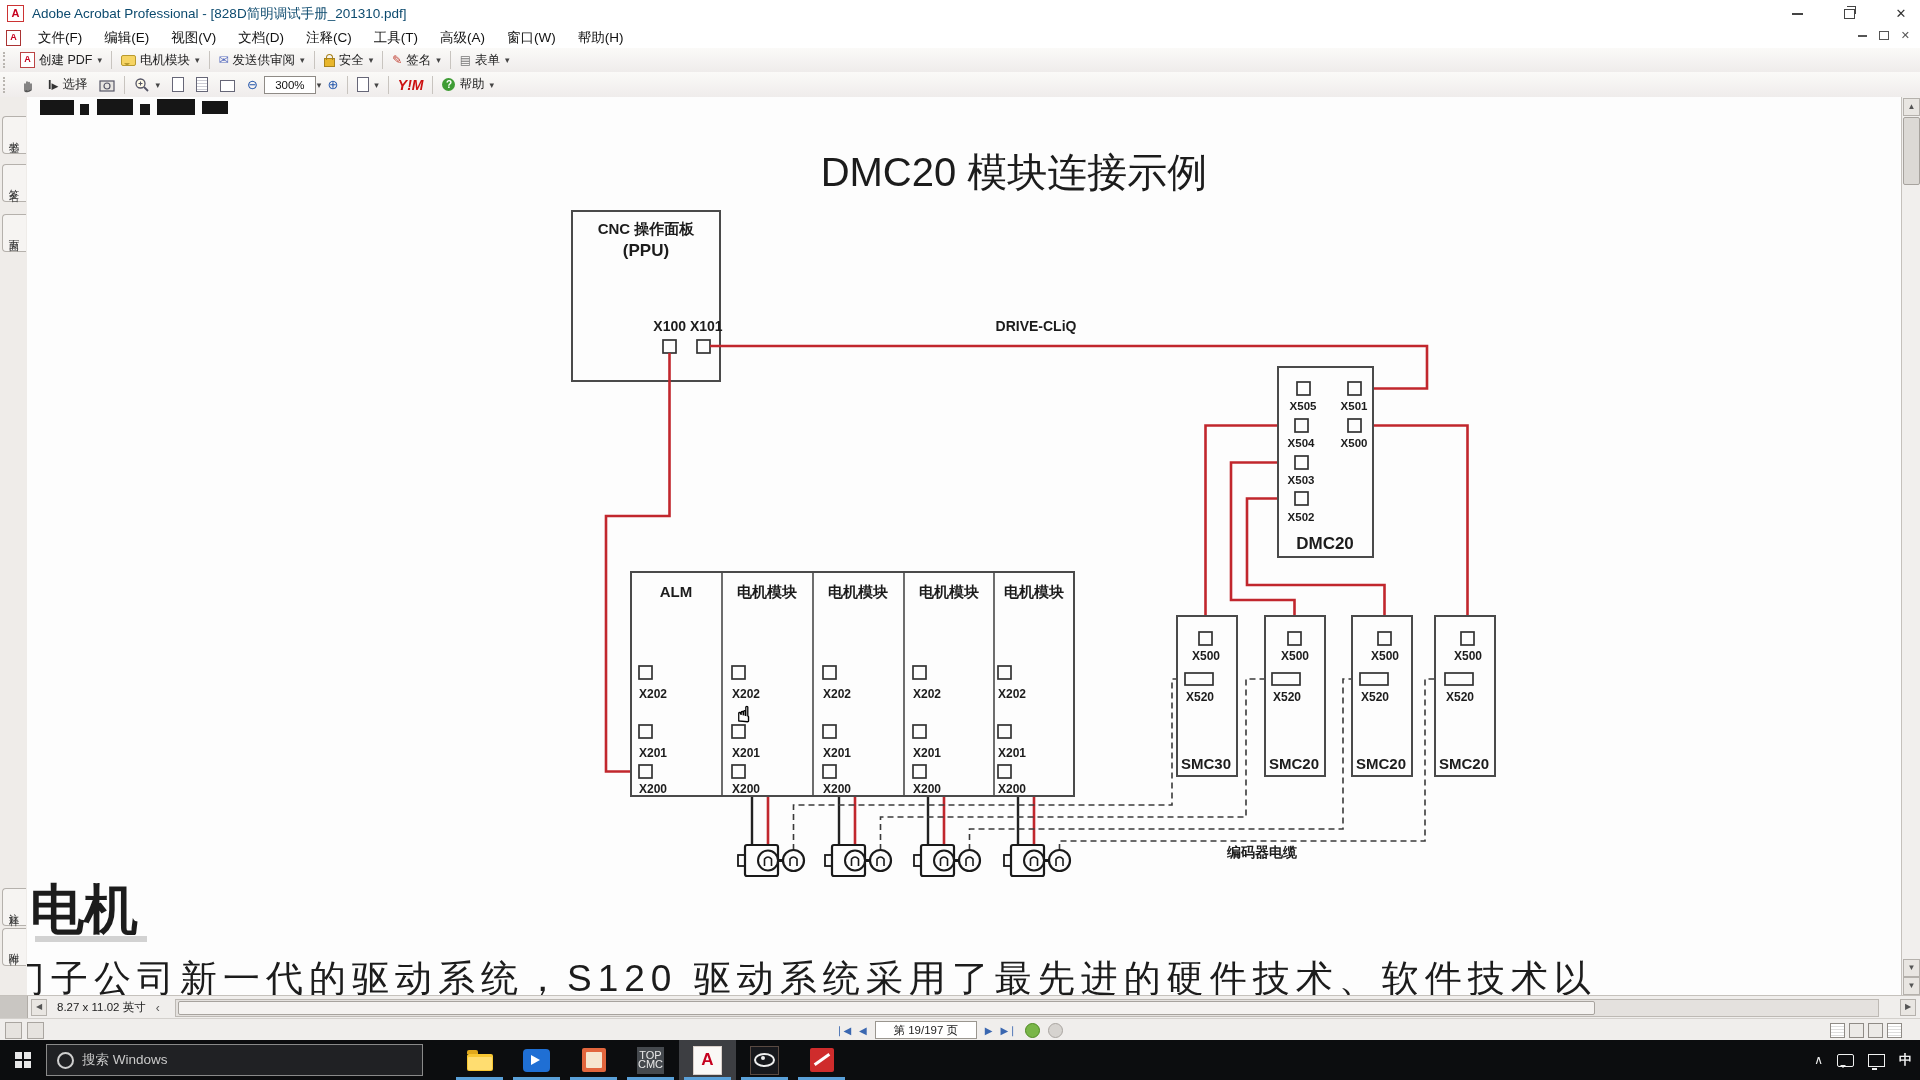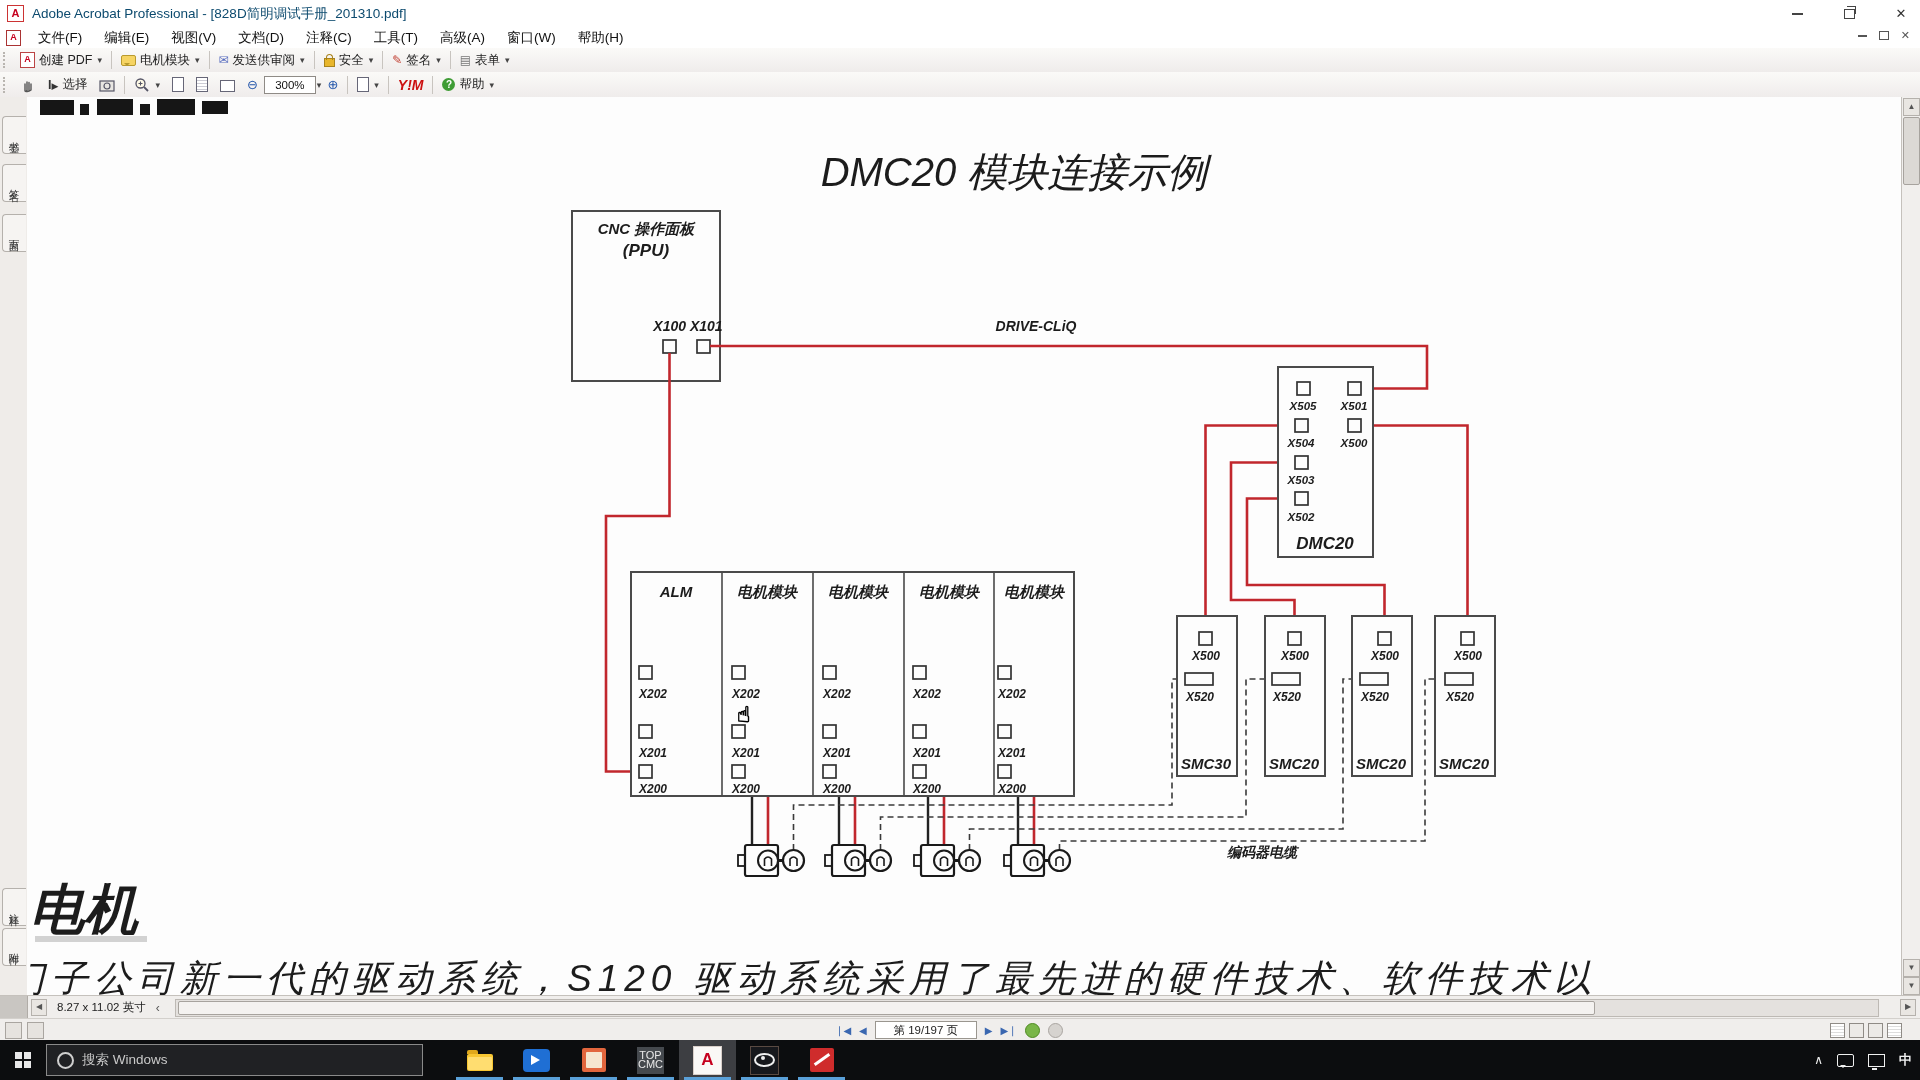--- a/index.html
+++ b/index.html
@@ -55,21 +55,21 @@
   .ym{color:#cc1111;font-weight:bold;font-style:italic;font-size:14px;letter-spacing:0;}
   .helpdot{width:13px;height:13px;border-radius:50%;background:#3f9c35;color:#fff;font-size:10px;
            font-weight:bold;text-align:center;line-height:13px;}
 
   
   .main{position:absolute;left:0;top:97px;width:1920px;height:898px;background:#7e7e7e;}
   .sidebar{position:absolute;left:0;top:0;width:27px;height:898px;background:#efece9;border-right:1px solid #b5b1ac;}
   .stab{position:absolute;left:2px;width:23px;background:#f6f4f2;border:1px solid #b5b1ac;border-right:none;
         border-radius:4px 0 0 4px;color:#333;font-size:10.5px;display:flex;align-items:center;justify-content:center;
         writing-mode:vertical-rl;letter-spacing:2px;}
-  .page{position:absolute;left:27px;top:0;width:1875px;height:898px;background:#fdfdfd;overflow:hidden;font-style:italic;}
+  .page{position:absolute;left:27px;top:0;width:1875px;height:898px;background:#fdfdfd;overflow:hidden;}
 
   .vscroll{position:absolute;right:0;top:0;width:18px;height:898px;background:#f1efed;border-left:1px solid #c5c1bc;}
   .vs-btn{position:absolute;left:1px;width:15px;height:16px;background:#e9e6e2;border:1px solid #b5b1ac;
           color:#555;font-size:8px;text-align:center;line-height:15px;}
   .vs-thumb{position:absolute;left:1px;top:20px;width:15px;height:66px;background:#dcd9d5;border:1px solid #a7a39e;border-radius:2px;}
 
   
   .hscrollrow{position:absolute;left:0;top:995px;width:1920px;height:23px;background:#f0eeec;border-top:1px solid #c5c1bc;
               display:flex;align-items:center;font-size:11.5px;color:#222;}
   .corner{position:absolute;left:0;top:0;width:27px;height:23px;background:#c9c6c2;border-right:1px solid #b0aca7;}

